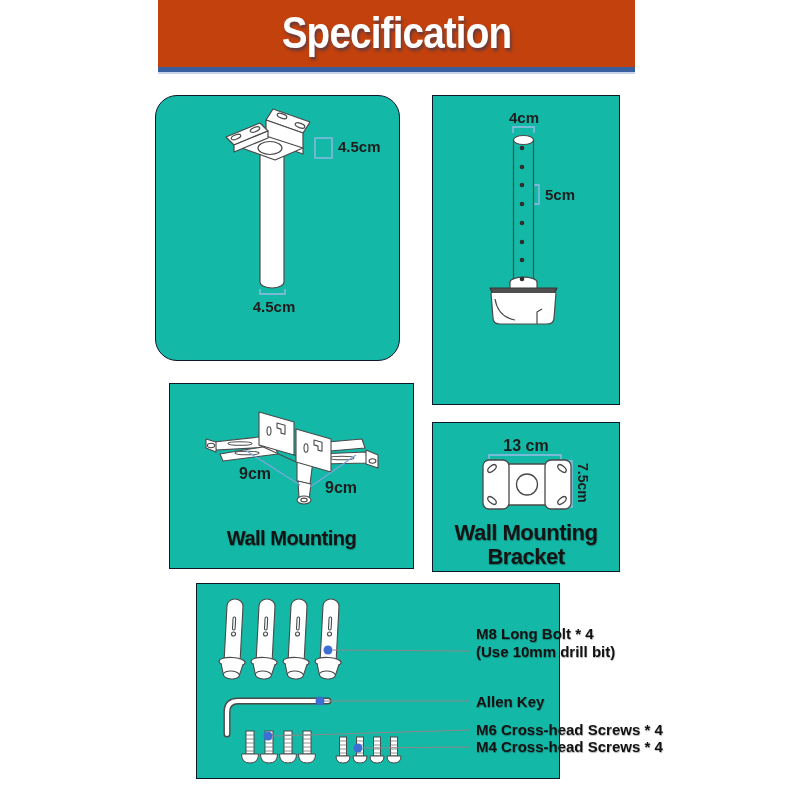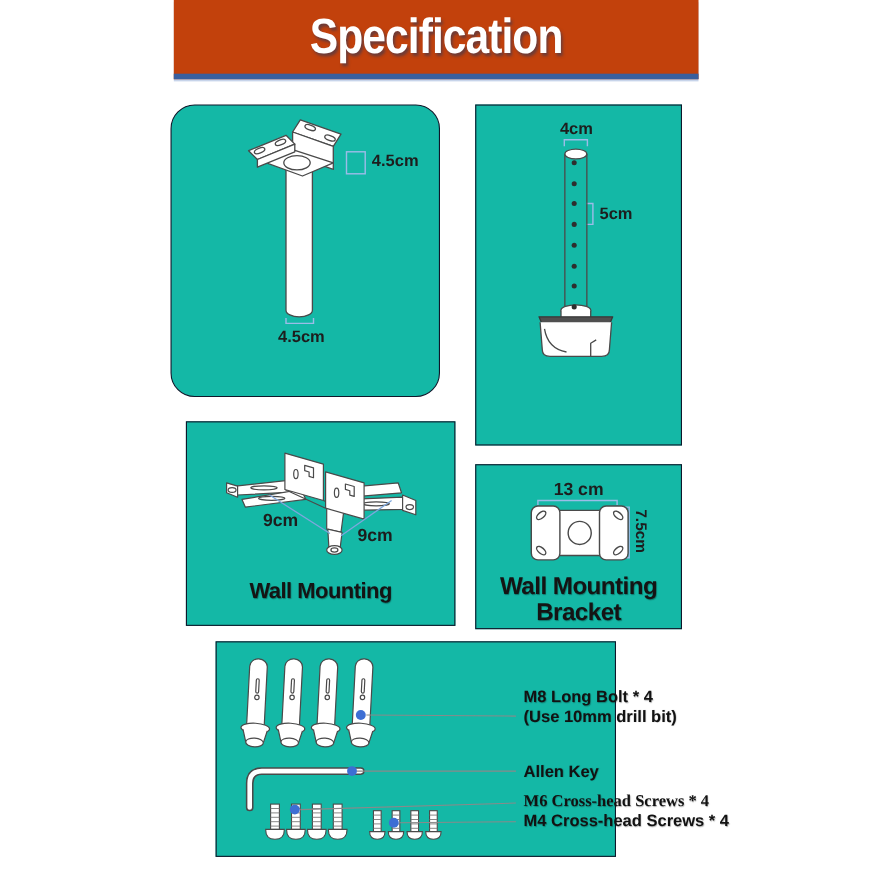--- a/index.html
+++ b/index.html
@@ -254,17 +254,17 @@
       <g fill="#3d6ed4" stroke="none">
         <circle cx="131" cy="66" r="4.5"></circle>
         <circle cx="123" cy="117" r="4.5"></circle>
         <circle cx="71" cy="152" r="4.5"></circle>
         <circle cx="161" cy="164" r="4.5"></circle>
       </g>
     </svg>
     <span class="hw-label" style="top:41px;">M8 Long Bolt * 4</span>
     <span class="hw-label" style="top:59px;">(Use 10mm drill bit)</span>
     <span class="hw-label" style="top:109px;">Allen Key</span>
-    <span class="hw-label" style="top:137px;font-family:Liberation Serif, serif;">M6 Cross-head Screws * 4</span>
+    <span class="hw-label" style="top:137px;">M6 Cross-head Screws * 4</span>
     <span class="hw-label" style="top:154px;">M4 Cross-head Screws * 4</span>
   </div>
 
 </div>
 
 </body></html>

